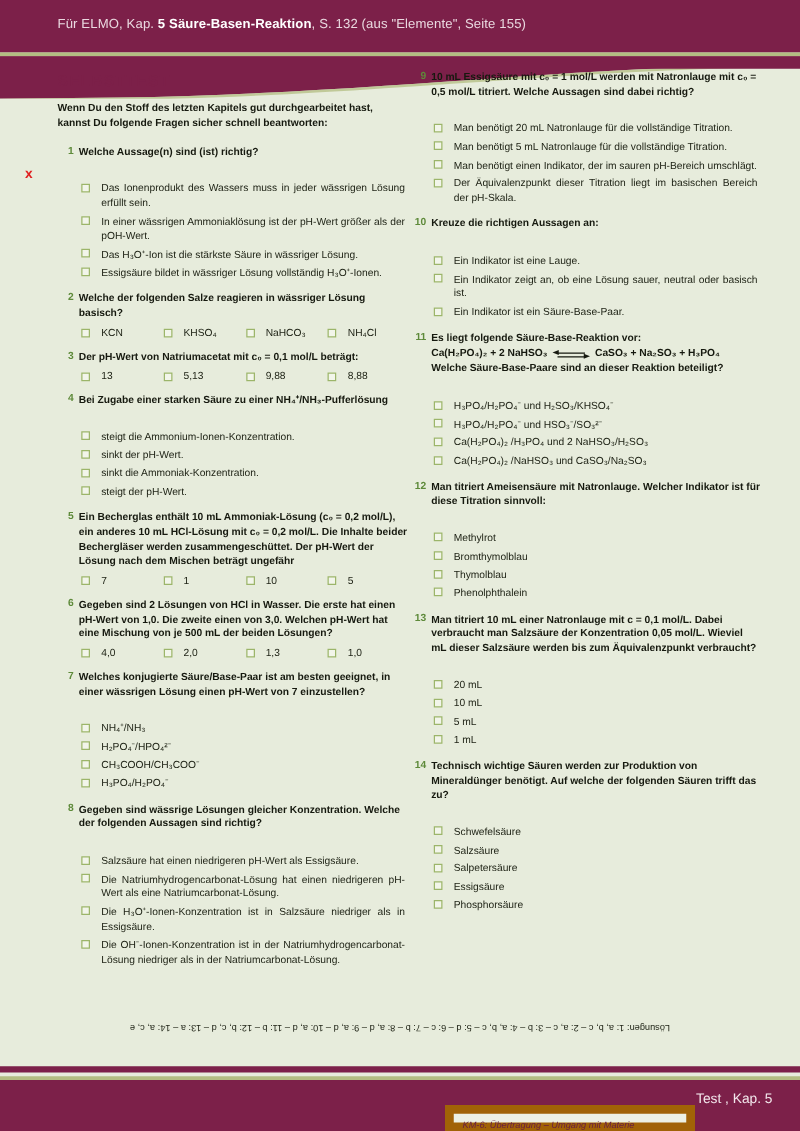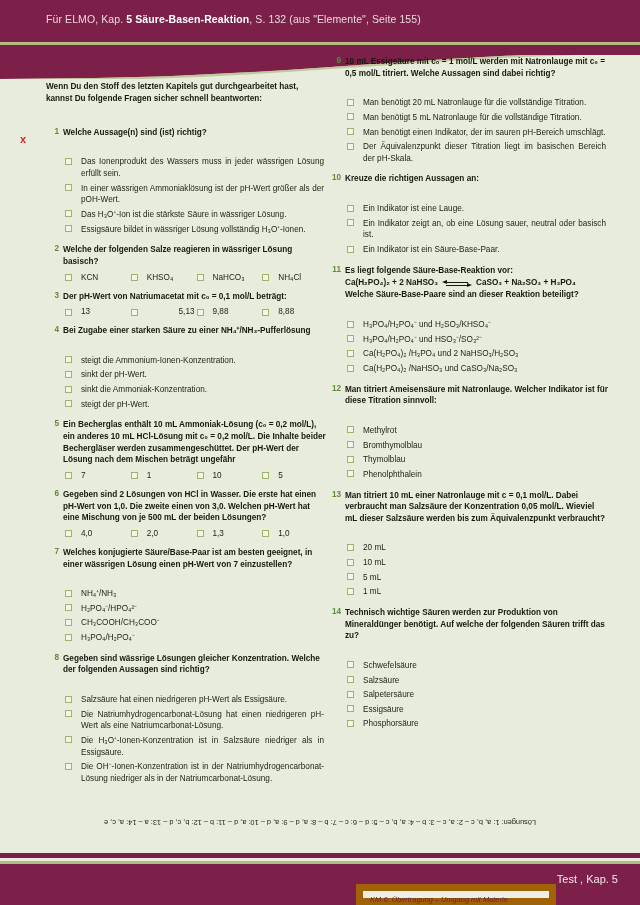--- a/index.html
+++ b/index.html
@@ -84,21 +84,21 @@
     font-size: 12.5px;
     font-weight: bold;
     letter-spacing: 0.9px;
     margin: 2px 0 9px 0;
   }
   .intro {
     font-size: 8.2px;
     font-weight: bold;
     color: #16190f;
     line-height: 1.45;
-    margin-bottom: 22px;
+    margin-bottom: 11px;
     max-width: 268px;
   }
 
   .q {
     position: relative;
     margin-bottom: 9px;
     padding-left: 17px;
   }
   .q-num {
     position: absolute;
@@ -312,21 +312,21 @@
               <div class="cell" style="width: 25%;"><span class="box"></span><span>KHSO₄</span></div>
               <div class="cell" style="width: 25%;"><span class="box"></span><span>NaHCO₃</span></div>
               <div class="cell" style="width: 25%;"><span class="box"></span><span>NH₄Cl</span></div>
             </div>
           </div>
           <div class="q">
             <div class="q-num">3</div>
             <div class="q-text">Der pH-Wert von Natriumacetat mit c₀ = 0,1 mol/L beträgt:</div>
             <div class="opt-row">
               <div class="cell" style="width: 25%;"><span class="box"></span><span>13</span></div>
-              <div class="cell" style="width: 25%; text-align: right;"><span class="box"></span><span>5,13</span></div>
+              <div class="cell" style="width: 25%;"><span class="box"></span><span>5,13</span></div>
               <div class="cell" style="width: 25%;"><span class="box"></span><span>9,88</span></div>
               <div class="cell" style="width: 25%;"><span class="box"></span><span>8,88</span></div>
             </div>
           </div>
           <div class="q">
             <div class="q-num">4</div>
             <div class="q-text">Bei Zugabe einer starken Säure zu einer NH₄⁺/NH₃-Pufferlösung</div>
             <div class="opts">
               <div class="opt"><span class="box"></span><span>steigt die Ammonium-Ionen-Konzentration.</span></div>
               <div class="opt"><span class="box"></span><span>sinkt der pH-Wert.</span></div>

